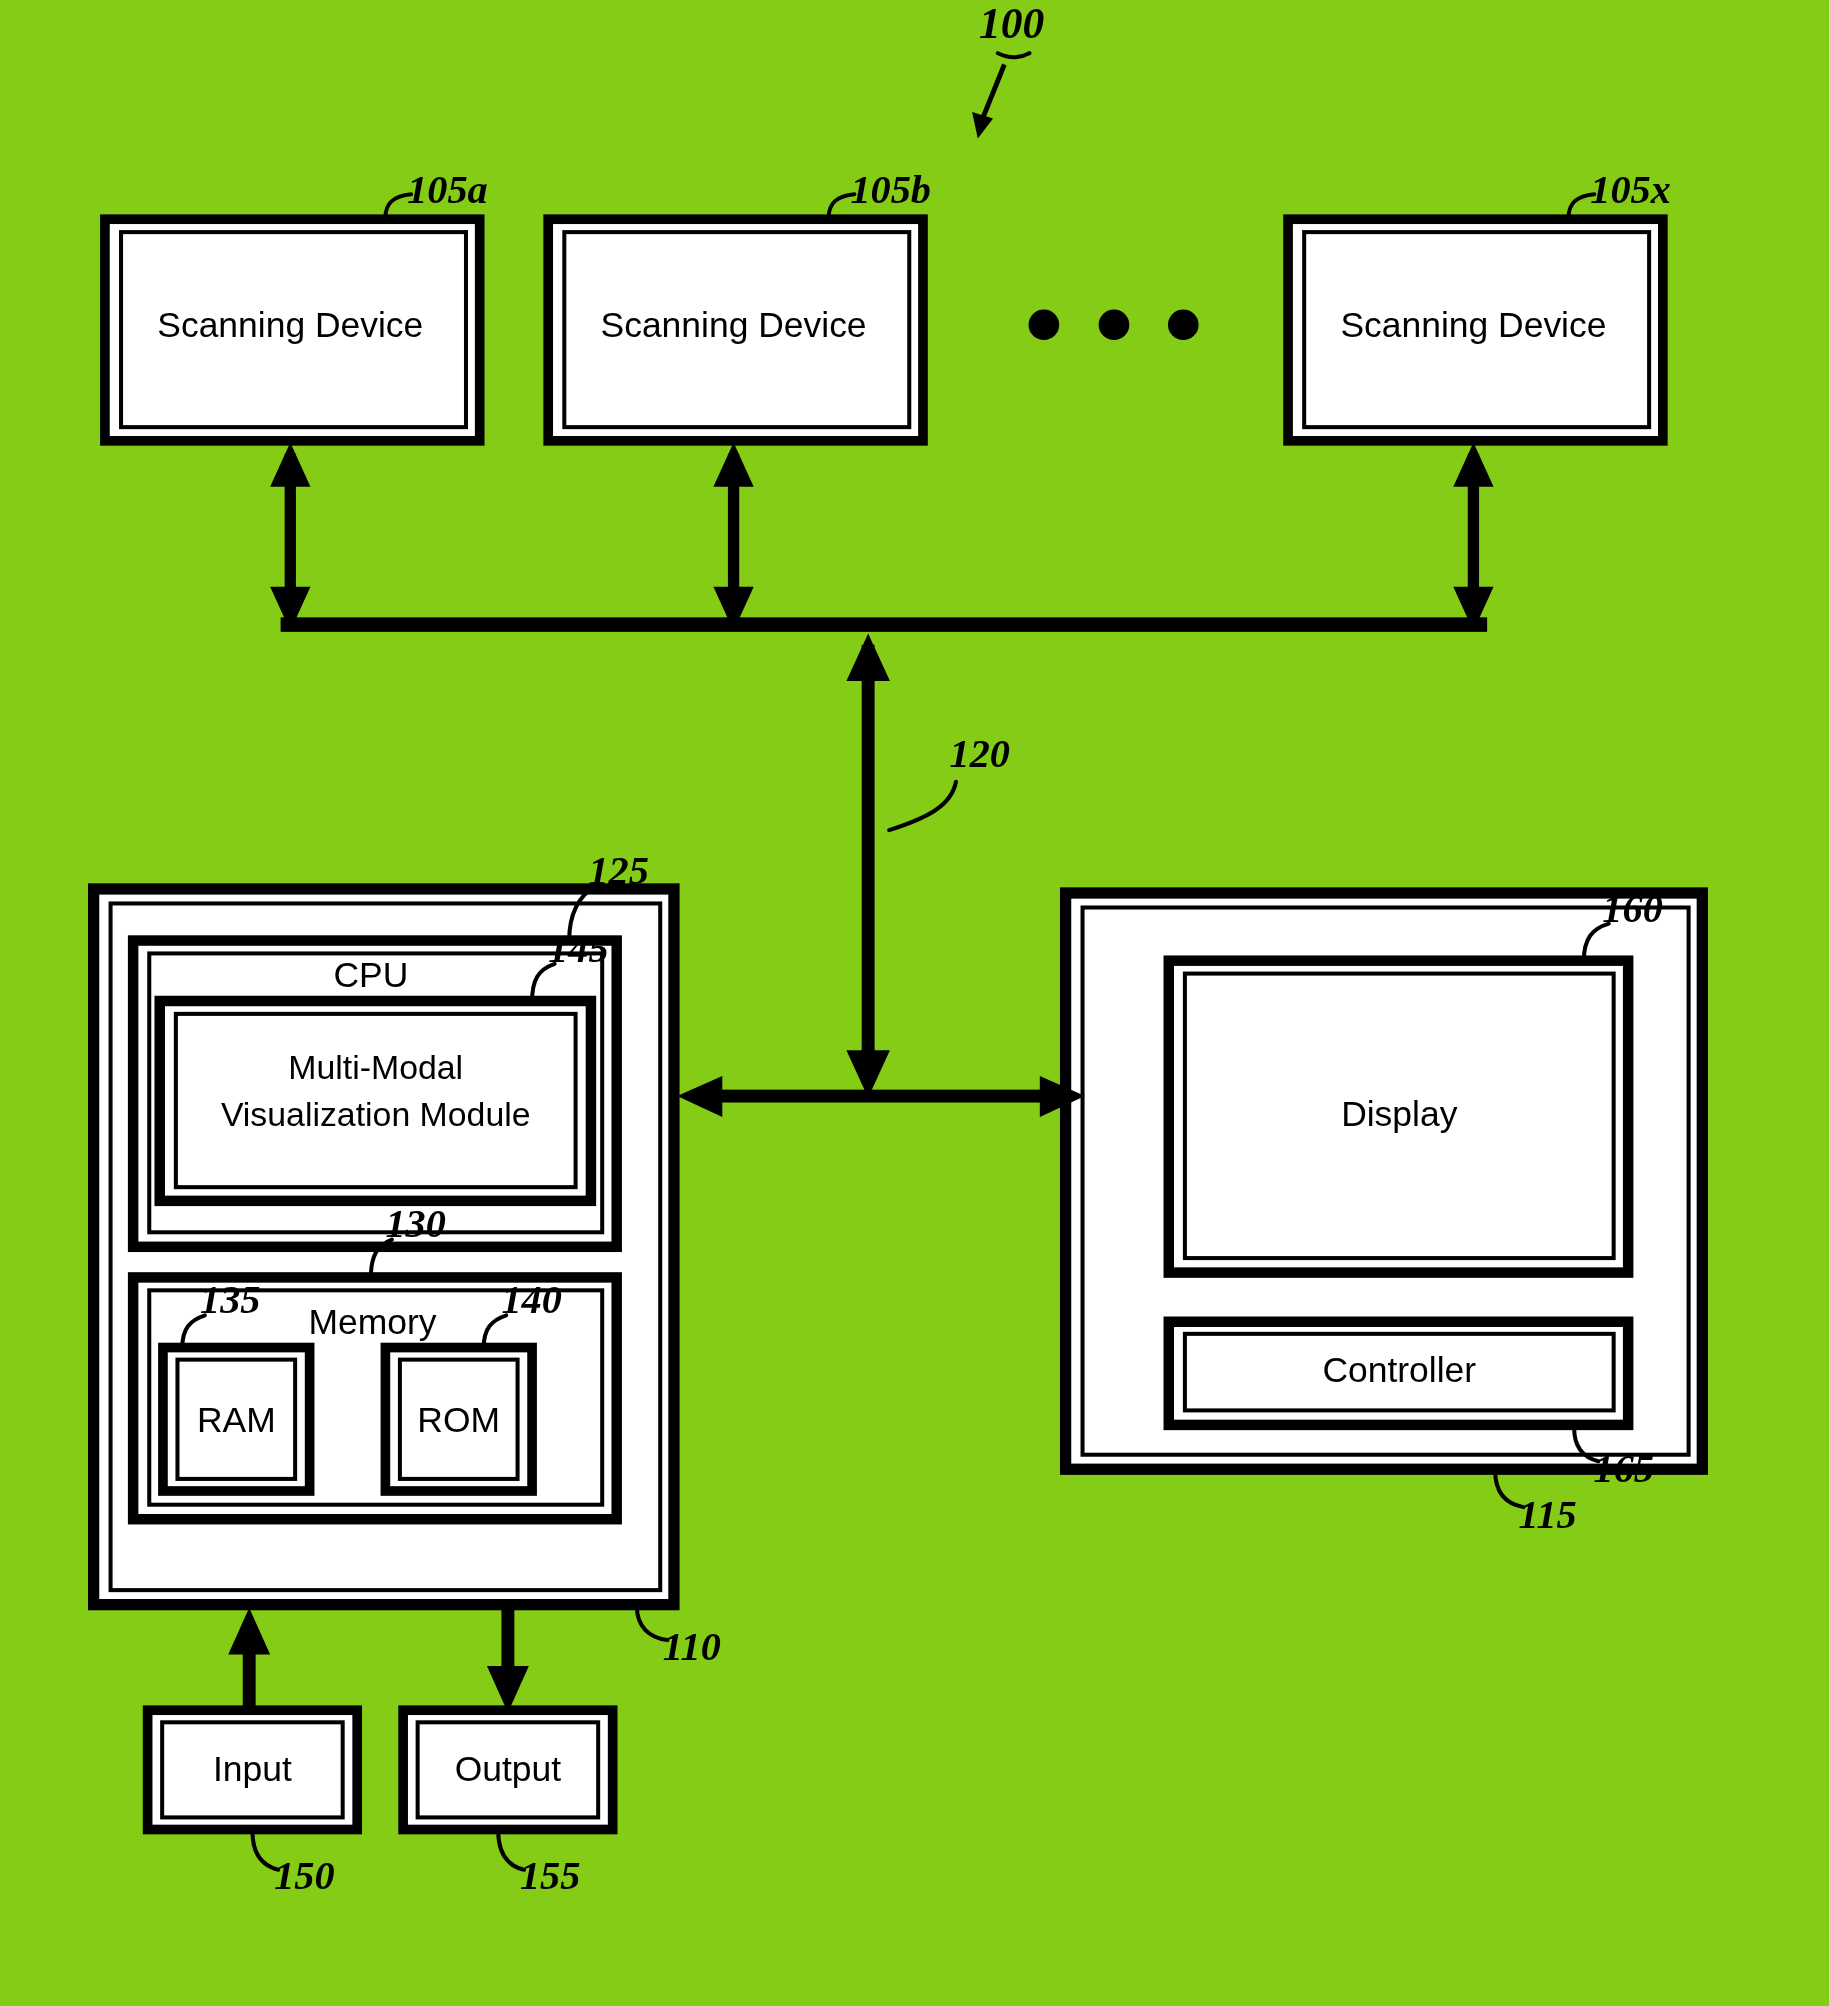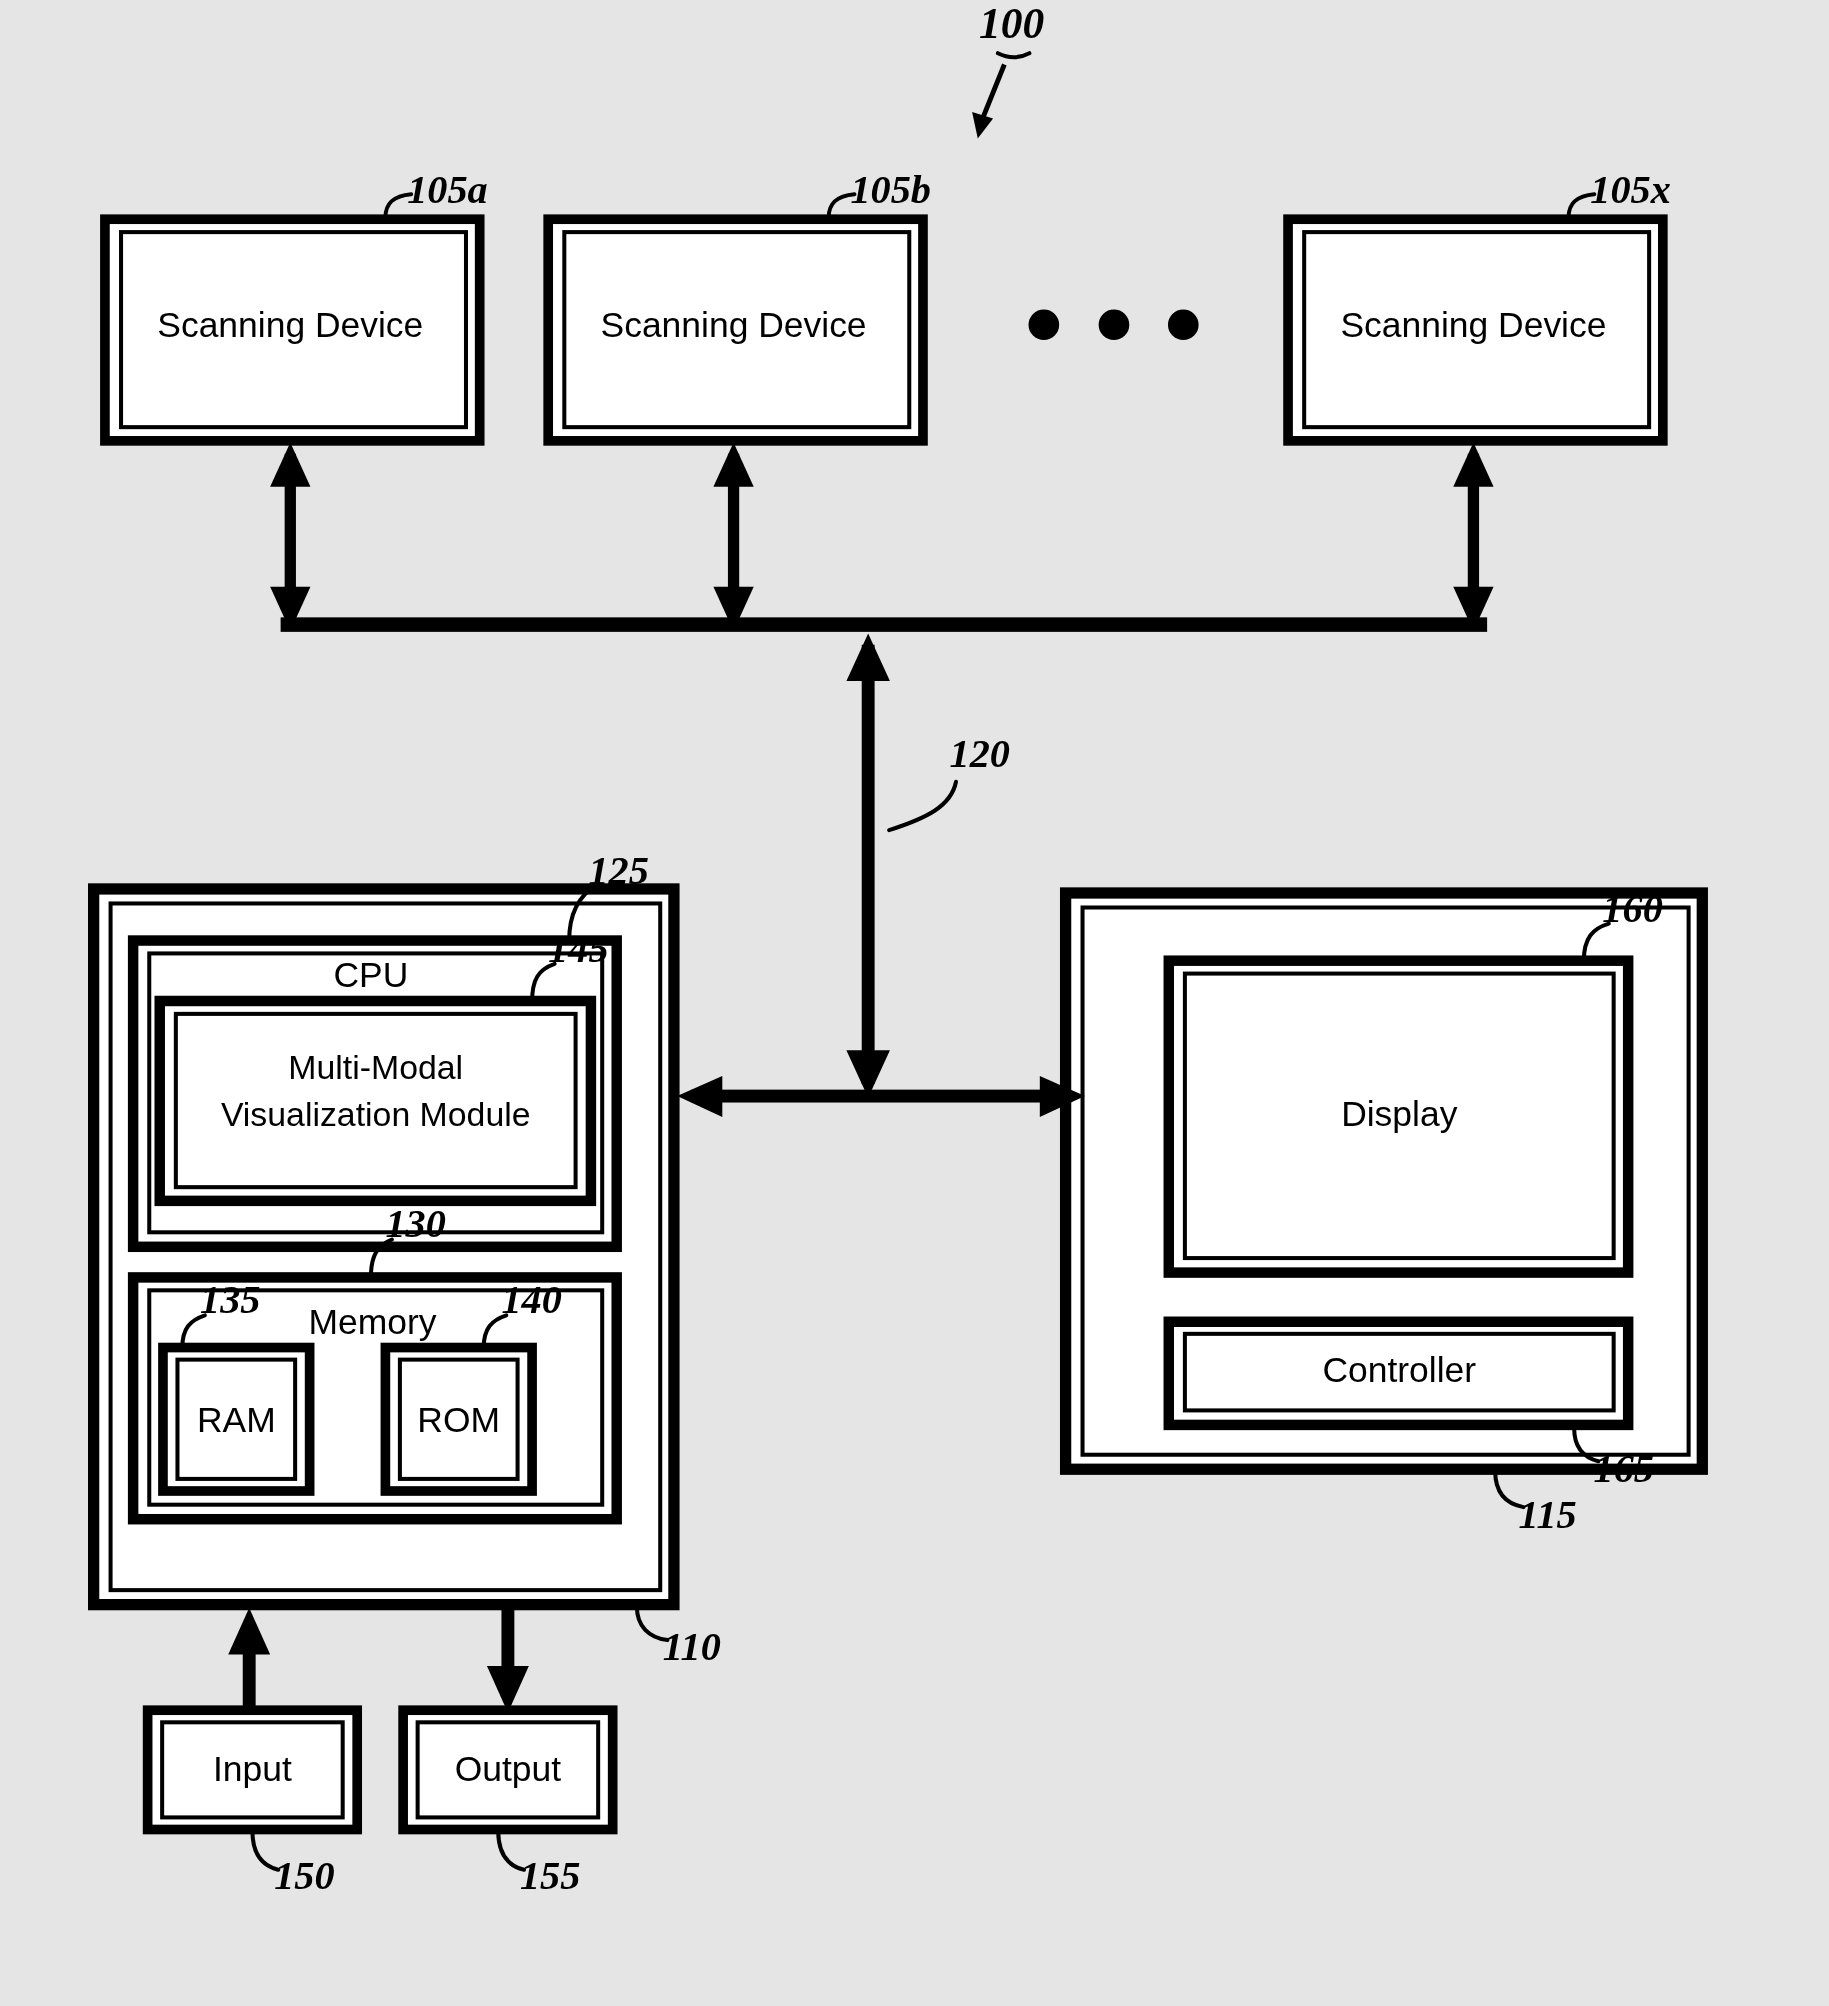--- a/index.html
+++ b/index.html
@@ -10,21 +10,21 @@
   body {
     width: 1829px;
     height: 2006px;
     overflow: hidden;
     font-family: "Liberation Sans", sans-serif;
   }
   #figure-root {
     position: relative;
     width: 1829px;
     height: 2006px;
-    background: #e5e5e5;
+    background: #84cc16;
   }
   svg#figure-svg {
     position: absolute;
     top: 0;
     left: 0;
     width: 1829px;
     height: 2006px;
     display: block;
   }
   .box-outer {

